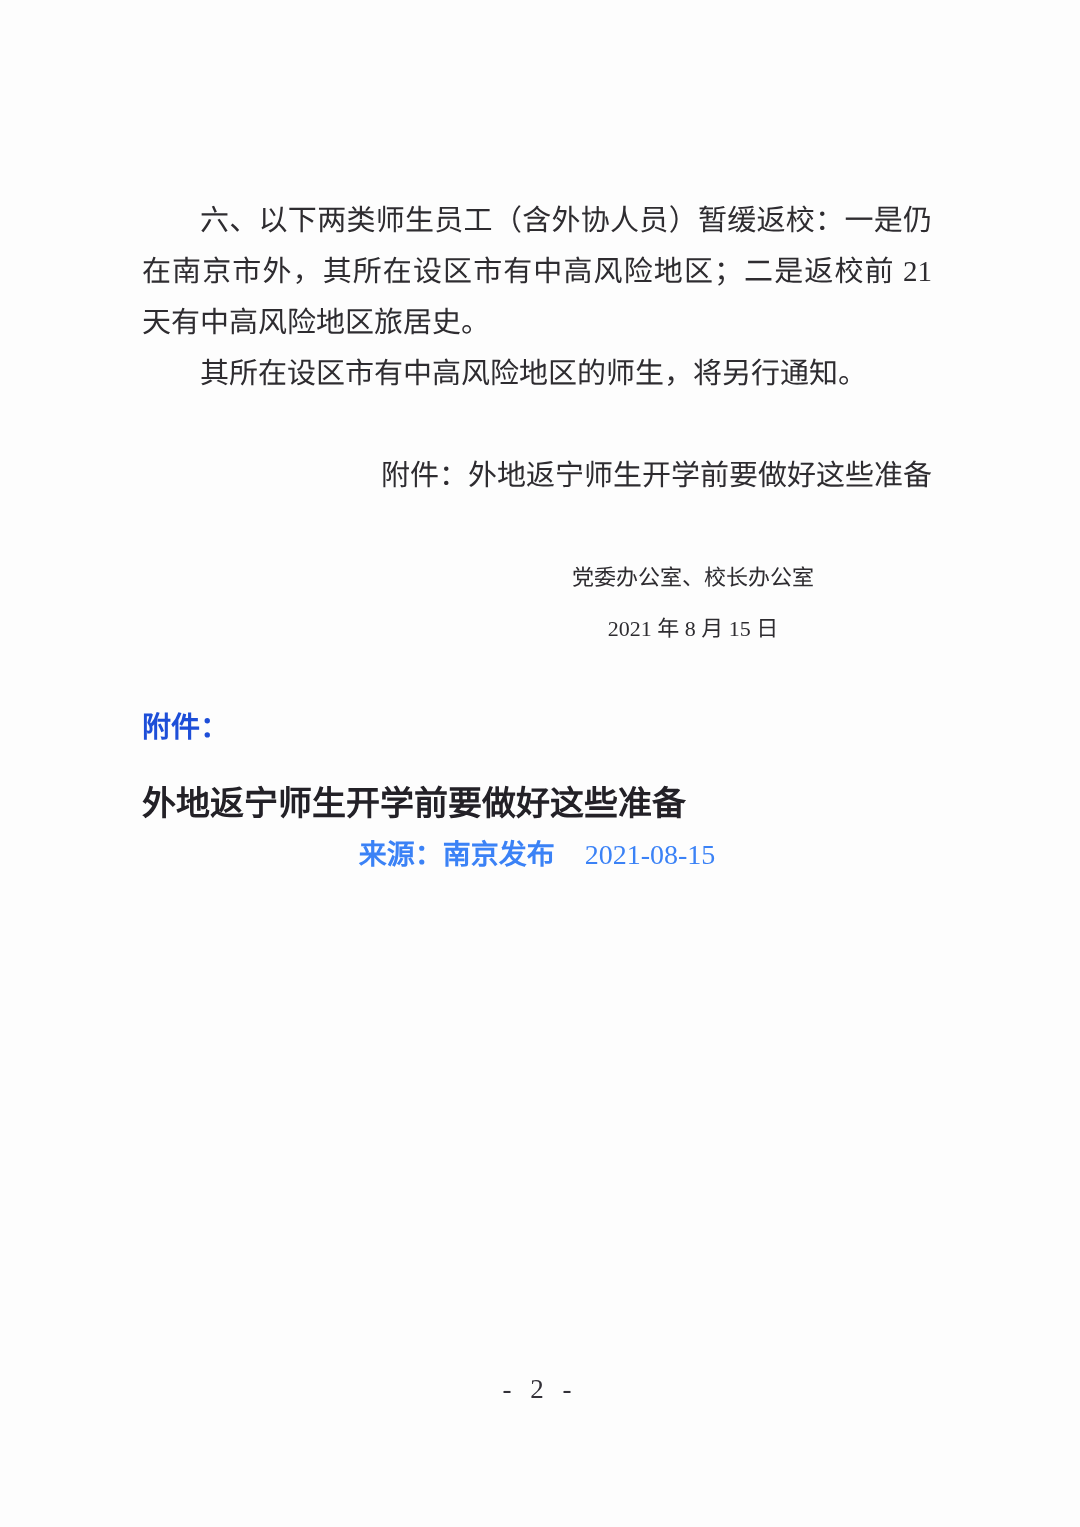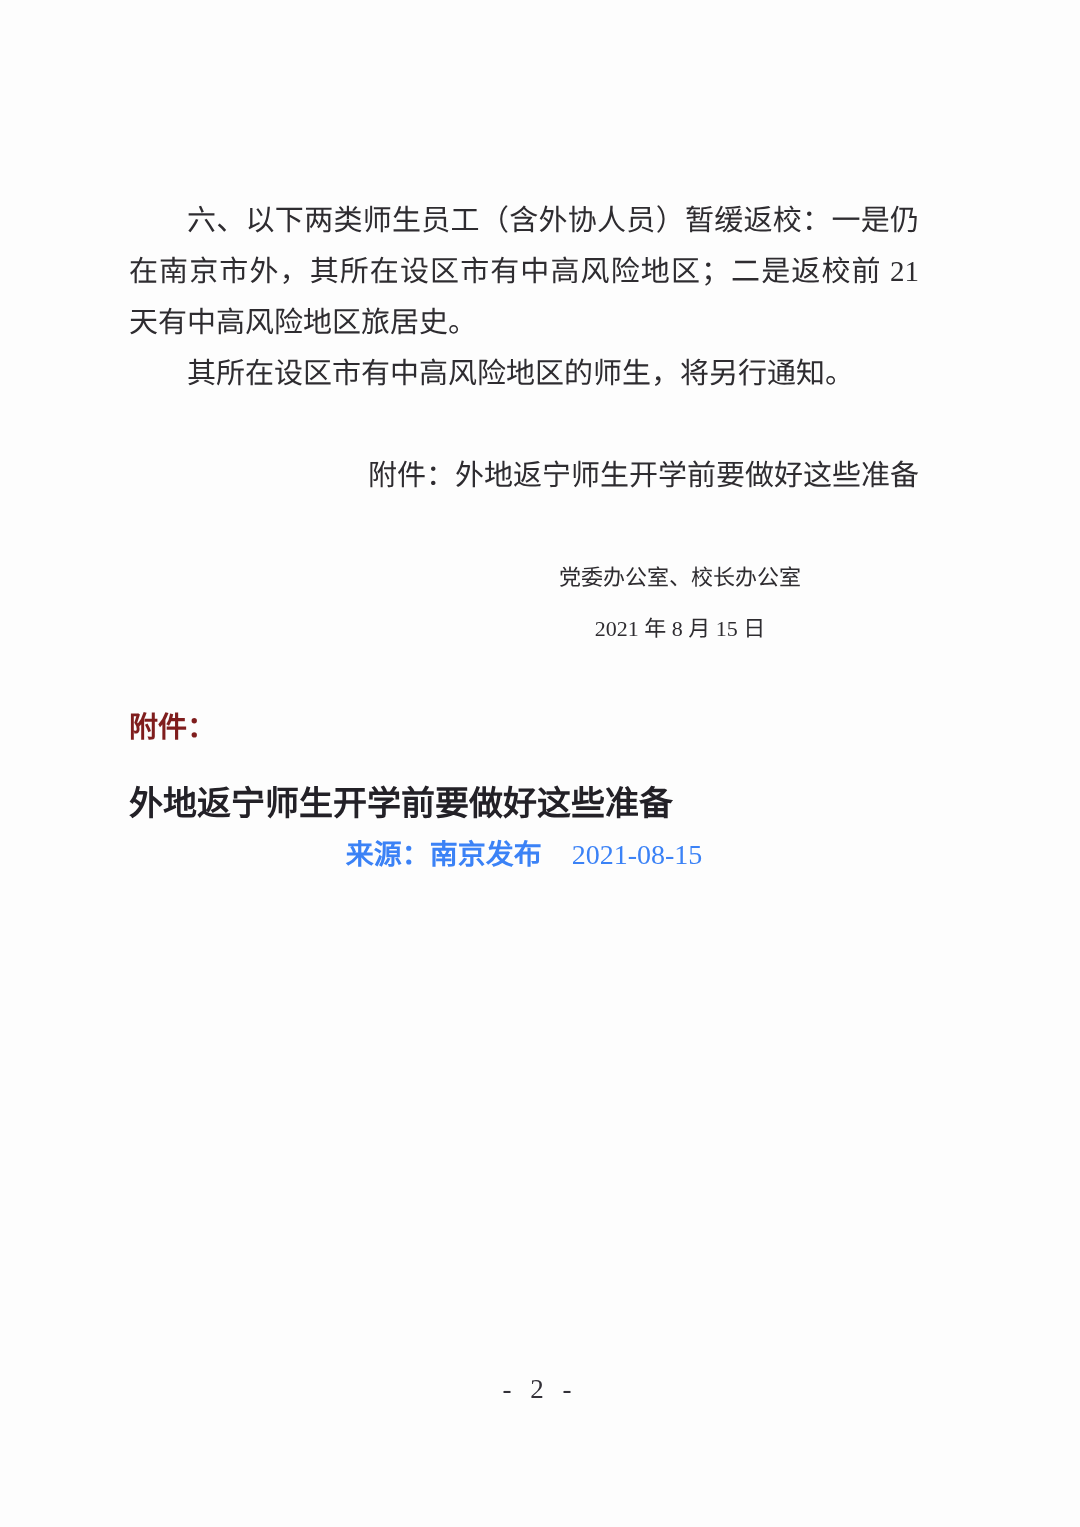--- a/index.html
+++ b/index.html
@@ -11,21 +11,21 @@
     position: relative;
     width: 1080px;
     height: 1527px;
     background: #fdfdfd;
     overflow: hidden;
     font-family: "Liberation Serif", "DejaVu Serif", serif;
     color: #2e2c30;
   }
   .main {
     position: absolute;
-    left: 129px;
+    left: 142px;
     top: 195px;
     width: 790px;
   }
   .body-para {
     margin: 0;
     font-size: 29px;
     line-height: 51px;
     text-align: justify;
     text-indent: 2em;
     letter-spacing: 0px;
@@ -41,21 +41,21 @@
     width: fit-content;
     text-align: center;
     font-size: 22px;
     line-height: 51px;
   }
   .att-label {
     margin-top: 48px;
     font-size: 29px;
     line-height: 51px;
     font-weight: bold;
-    color: #7f1d1d;
+    color: #1d4ed8;
     font-family: "Liberation Sans", "DejaVu Sans", sans-serif;
   }
   .att-title {
     margin: 22px 0 0 0;
     font-size: 34px;
     line-height: 56px;
     font-weight: bold;
     text-align: left;
     color: #232127;
     font-family: "Liberation Sans", "DejaVu Sans", sans-serif;

